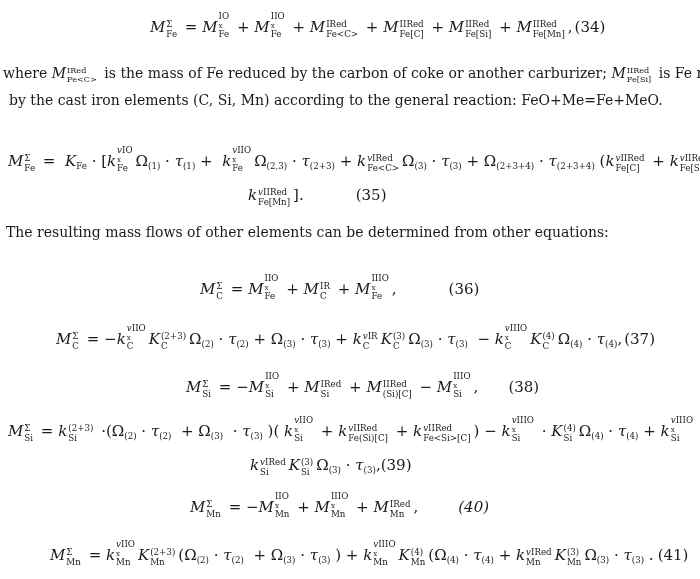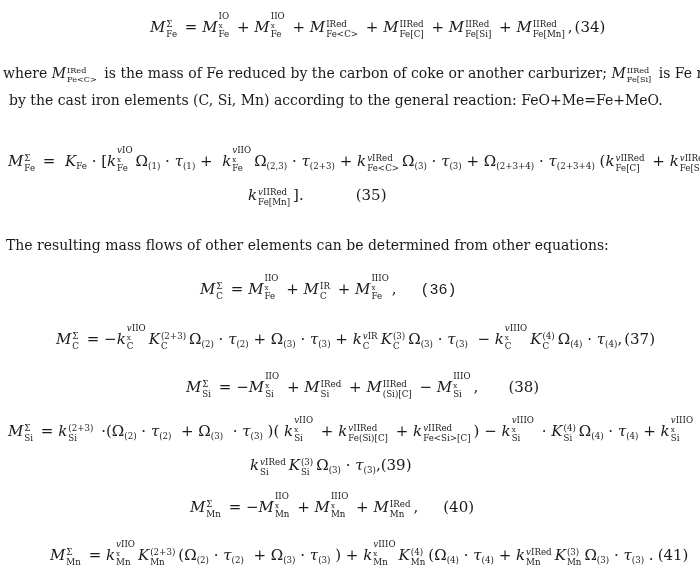--- a/index.html
+++ b/index.html
@@ -42,44 +42,44 @@
     <div class="eqline" style="padding-left:6px;">by the cast iron elements (C, Si, Mn) according to the general reaction: FeO+Me=Fe+MeO.</div>
   </div>
 
   <div class="eq" style="top:144px;padding-left:8px;">
     <div class="eqline"><i>M</i><span class="ss"><span>Σ</span><span>Fe</span></span> = &nbsp;<i>K</i><sub class="s1">Fe</sub> · [<i>k</i><span class="ss"><span><i>v</i>IO<span class="tx">x</span></span><span>Fe</span></span>Ω<sub class="s1">(1)</sub> · <i>τ</i><sub class="s1">(1)</sub> + &nbsp;<i>k</i><span class="ss"><span><i>v</i>IIO<span class="tx">x</span></span><span>Fe</span></span>Ω<sub class="s1">(2,3)</sub> · <i>τ</i><sub class="s1">(2+3)</sub> + <i>k</i><span class="ss"><span><i>v</i>IRed</span><span>Fe&lt;C&gt;</span></span>Ω<sub class="s1">(3)</sub> · <i>τ</i><sub class="s1">(3)</sub> + Ω<sub class="s1">(2+3+4)</sub> · <i>τ</i><sub class="s1">(2+3+4)</sub> (<i>k</i><span class="ss"><span><i>v</i>IIRed</span><span>Fe[C]</span></span> + <i>k</i><span class="ss"><span><i>v</i>IIRed</span><span>Fe[Si]</span></span> +</div>
     <div class="eqline" style="padding-left:240px;">
       <span><i>k</i><span class="ss"><span><i>v</i>IIRed</span><span>Fe[Mn]</span></span>].</span><span class="eqnum" style="margin-left:52px;">(35)</span>
     </div>
   </div>
 
-  <div class="para" style="top:232px;padding-left:6px;">
+  <div class="para" style="top:219px;padding-left:6px;">
     <span>The resulting mass flows of other elements can be determined from other equations:</span>
   </div>
 
   <div class="eq" style="top:272px;padding-left:200px;">
-    <span><i>M</i><span class="ss"><span>Σ</span><span>C</span></span> = <i>M</i><span class="ss"><span>IIO<span class="tx">x</span></span><span>Fe</span></span> + <i>M</i><span class="ss"><span>IR</span><span>C</span></span> + <i>M</i><span class="ss"><span>IIIO<span class="tx">x</span></span><span>Fe</span></span>,</span><span class="eqnum" style="margin-left:24px;font-family:Liberation Mono, monospace;">(36)</span>
+    <span><i>M</i><span class="ss"><span>Σ</span><span>C</span></span> = <i>M</i><span class="ss"><span>IIO<span class="tx">x</span></span><span>Fe</span></span> + <i>M</i><span class="ss"><span>IR</span><span>C</span></span> + <i>M</i><span class="ss"><span>IIIO<span class="tx">x</span></span><span>Fe</span></span>,</span><span class="eqnum" style="margin-left:52px;">(36)</span>
   </div>
 
   <div class="eq" style="top:322px;padding-left:56px;">
     <span><i>M</i><span class="ss"><span>Σ</span><span>C</span></span> = −<i>k</i><span class="ss"><span><i>v</i>IIO<span class="tx">x</span></span><span>C</span></span><i>K</i><span class="ss"><span>(2+3)</span><span>C</span></span>Ω<sub class="s1">(2)</sub> · <i>τ</i><sub class="s1">(2)</sub> + Ω<sub class="s1">(3)</sub> · <i>τ</i><sub class="s1">(3)</sub> + <i>k</i><span class="ss"><span><i>v</i>IR</span><span>C</span></span><i>K</i><span class="ss"><span>(3)</span><span>C</span></span>Ω<sub class="s1">(3)</sub> · <i>τ</i><sub class="s1">(3)</sub> &nbsp;− <i>k</i><span class="ss"><span><i>v</i>IIIO<span class="tx">x</span></span><span>C</span></span><i>K</i><span class="ss"><span>(4)</span><span>C</span></span>Ω<sub class="s1">(4)</sub> · <i>τ</i><sub class="s1">(4)</sub>,</span><span class="eqnum" style="margin-left:2px;">(37)</span>
   </div>
 
   <div class="eq" style="top:370px;padding-left:186px;">
     <span><i>M</i><span class="ss"><span>Σ</span><span>Si</span></span> = −<i>M</i><span class="ss"><span>IIO<span class="tx">x</span></span><span>Si</span></span> + <i>M</i><span class="ss"><span>IRed</span><span>Si</span></span> + <i>M</i><span class="ss"><span>IIRed</span><span>(Si)[C]</span></span> − <i>M</i><span class="ss"><span>IIIO<span class="tx">x</span></span><span>Si</span></span>,</span><span class="eqnum" style="margin-left:30px;">(38)</span>
   </div>
 
   <div class="eq" style="top:414px;padding-left:8px;">
     <div class="eqline"><i>M</i><span class="ss"><span>Σ</span><span>Si</span></span> = <i>k</i><span class="ss"><span>(2+3)</span><span>Si</span></span> ·(Ω<sub class="s1">(2)</sub> · <i>τ</i><sub class="s1">(2)</sub> &nbsp;+ Ω<sub class="s1">(3)</sub> &nbsp;· <i>τ</i><sub class="s1">(3)</sub> )( <i>k</i><span class="ss"><span><i>v</i>IIO<span class="tx">x</span></span><span>Si</span></span> + <i>k</i><span class="ss"><span><i>v</i>IIRed</span><span>Fe(Si)[C]</span></span> + <i>k</i><span class="ss"><span><i>v</i>IIRed</span><span>Fe&lt;Si&gt;[C]</span></span>) − <i>k</i><span class="ss"><span><i>v</i>IIIO<span class="tx">x</span></span><span>Si</span></span> · <i>K</i><span class="ss"><span>(4)</span><span>Si</span></span>Ω<sub class="s1">(4)</sub> · <i>τ</i><sub class="s1">(4)</sub> + <i>k</i><span class="ss"><span><i>v</i>IIIO<span class="tx">x</span></span><span>Si</span></span> ·</div>
     <div class="eqline" style="padding-left:242px;">
       <span><i>k</i><span class="ss"><span><i>v</i>IRed</span><span>Si</span></span><i>K</i><span class="ss"><span>(3)</span><span>Si</span></span>Ω<sub class="s1">(3)</sub> · <i>τ</i><sub class="s1">(3)</sub>,</span><span class="eqnum" style="">(39)</span>
     </div>
   </div>
 
   <div class="eq" style="top:490px;padding-left:190px;">
-    <span><i>M</i><span class="ss"><span>Σ</span><span>Mn</span></span> = −<i>M</i><span class="ss"><span>IIO<span class="tx">x</span></span><span>Mn</span></span> + <i>M</i><span class="ss"><span>IIIO<span class="tx">x</span></span><span>Mn</span></span> + <i>M</i><span class="ss"><span>IRed</span><span>Mn</span></span>,</span><span class="eqnum" style="margin-left:25px;">(40)</span>
+    <span><i>M</i><span class="ss"><span>Σ</span><span>Mn</span></span> = −<i>M</i><span class="ss"><span>IIO<span class="tx">x</span></span><span>Mn</span></span> + <i>M</i><span class="ss"><span>IIIO<span class="tx">x</span></span><span>Mn</span></span> + <i>M</i><span class="ss"><span>IRed</span><span>Mn</span></span>,</span><span class="eqnum" style="margin-left:40px;font-style:italic;">(40)</span>
   </div>
 
   <div class="eq" style="top:538px;padding-left:50px;">
     <span><i>M</i><span class="ss"><span>Σ</span><span>Mn</span></span> = <i>k</i><span class="ss"><span><i>v</i>IIO<span class="tx">x</span></span><span>Mn</span></span><i>K</i><span class="ss"><span>(2+3)</span><span>Mn</span></span>(Ω<sub class="s1">(2)</sub> · <i>τ</i><sub class="s1">(2)</sub> &nbsp;+ Ω<sub class="s1">(3)</sub> · <i>τ</i><sub class="s1">(3)</sub> ) + <i>k</i><span class="ss"><span><i>v</i>IIIO<span class="tx">x</span></span><span>Mn</span></span><i>K</i><span class="ss"><span>(4)</span><span>Mn</span></span>(Ω<sub class="s1">(4)</sub> · <i>τ</i><sub class="s1">(4)</sub> + <i>k</i><span class="ss"><span><i>v</i>IRed</span><span>Mn</span></span><i>K</i><span class="ss"><span>(3)</span><span>Mn</span></span>Ω<sub class="s1">(3)</sub> · <i>τ</i><sub class="s1">(3)</sub> .</span><span class="eqnum" style="margin-left:4px;">(41)</span>
   </div>
 
 </div>
 
 </body></html>

